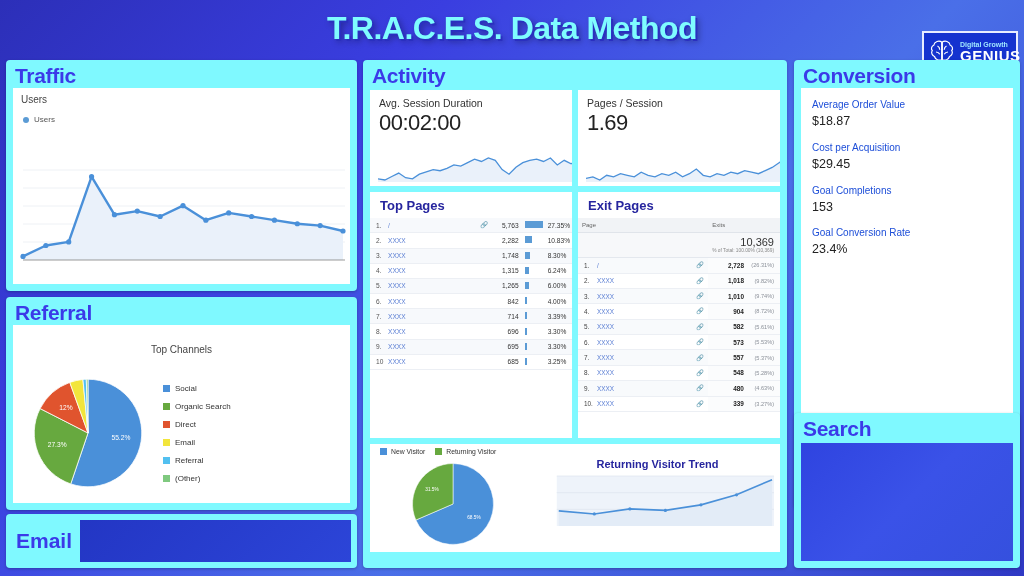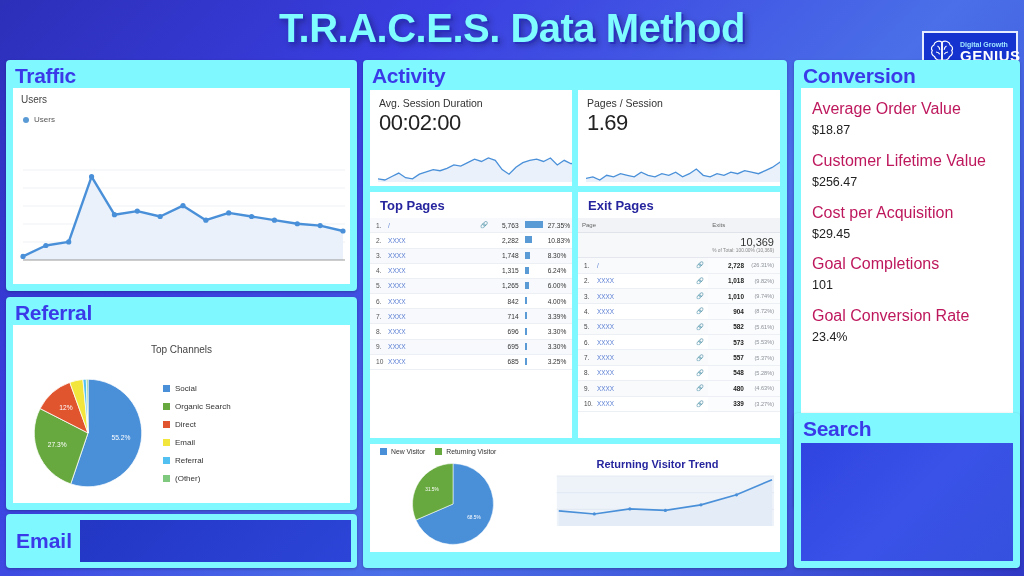--- a/index.html
+++ b/index.html
@@ -11,21 +11,21 @@
   body {
     background: linear-gradient(135deg, #2c2fb8 0%, #3a3ee0 28%, #4a6fe8 60%, #3d52d8 85%, #2f38c4 100%);
     position: relative;
   }
   
   .header {
     height: 56px; position: relative;
     display: flex; align-items: center; justify-content: center;
   }
   .header-title {
-    font-size: 40px; font-weight: bold; letter-spacing: -0.5px;
+    font-size: 32px; font-weight: bold; letter-spacing: -0.5px;
     color: #7ffcff;
     text-shadow: 2px 2px 0 #2a2fc0, 3px 3px 6px rgba(0,0,0,.35);
   }
   .logo {
     position: absolute; right: 6px; top: 3px;
     width: 96px; height: 42px;
     background: #1533cf;
     border: 2px solid #e8ecff;
     display: flex; align-items: center; gap: 3px;
     padding: 2px 3px;
@@ -129,21 +129,21 @@
   .vis-sw { width: 7px; height: 7px; }
   .vis-pie { width: 165px; display: flex; align-items: flex-end; justify-content: center;
              padding-bottom: 2px; }
   .vis-trend { flex: 1; padding: 14px 4px 4px 4px; }
   .vis-trend-title { font-size: 11px; font-weight: bold; color: #26259e; text-align: center;
                      margin-bottom: 2px; }
 
   
   .cv-card { background: #fff; flex: 1; padding: 9px 11px; }
   .cv-item { margin-bottom: 9px; }
-  .cv-k { font-size: 16px; color: #be185d; line-height: 1.5; }
+  .cv-k { font-size: 10px; color: #1d4ed8; line-height: 1.5; }
   .cv-v { font-size: 12.5px; color: #222; line-height: 1.5; }
 
   
   .search-box { flex: 1; background: #2f44e0;
                 background-image: linear-gradient(135deg,#2f44e0 0%,#3a52e8 50%,#3550de 100%);
                 margin-top: 2px; }
 </style>
 </head>
 <body>
 
@@ -499,30 +499,26 @@
   </section>
 
   <section class="panel" id="conversion">
     <div class="panel-title">Conversion</div>
     <div class="cv-card" id="cv-list">
         <div class="cv-item">
           <div class="cv-k">Average Order Value</div>
           <div class="cv-v">$18.87</div>
         </div>
         <div class="cv-item">
-          <div class="cv-k">Customer Lifetime Value</div>
-          <div class="cv-v">$256.47</div>
-        </div>
-        <div class="cv-item">
           <div class="cv-k">Cost per Acquisition</div>
           <div class="cv-v">$29.45</div>
         </div>
         <div class="cv-item">
           <div class="cv-k">Goal Completions</div>
-          <div class="cv-v">101</div>
+          <div class="cv-v">153</div>
         </div>
         <div class="cv-item">
           <div class="cv-k">Goal Conversion Rate</div>
           <div class="cv-v">23.4%</div>
         </div>
       </div>
   </section>
 
   <section class="panel" id="search">
     <div class="panel-title">Search</div>

